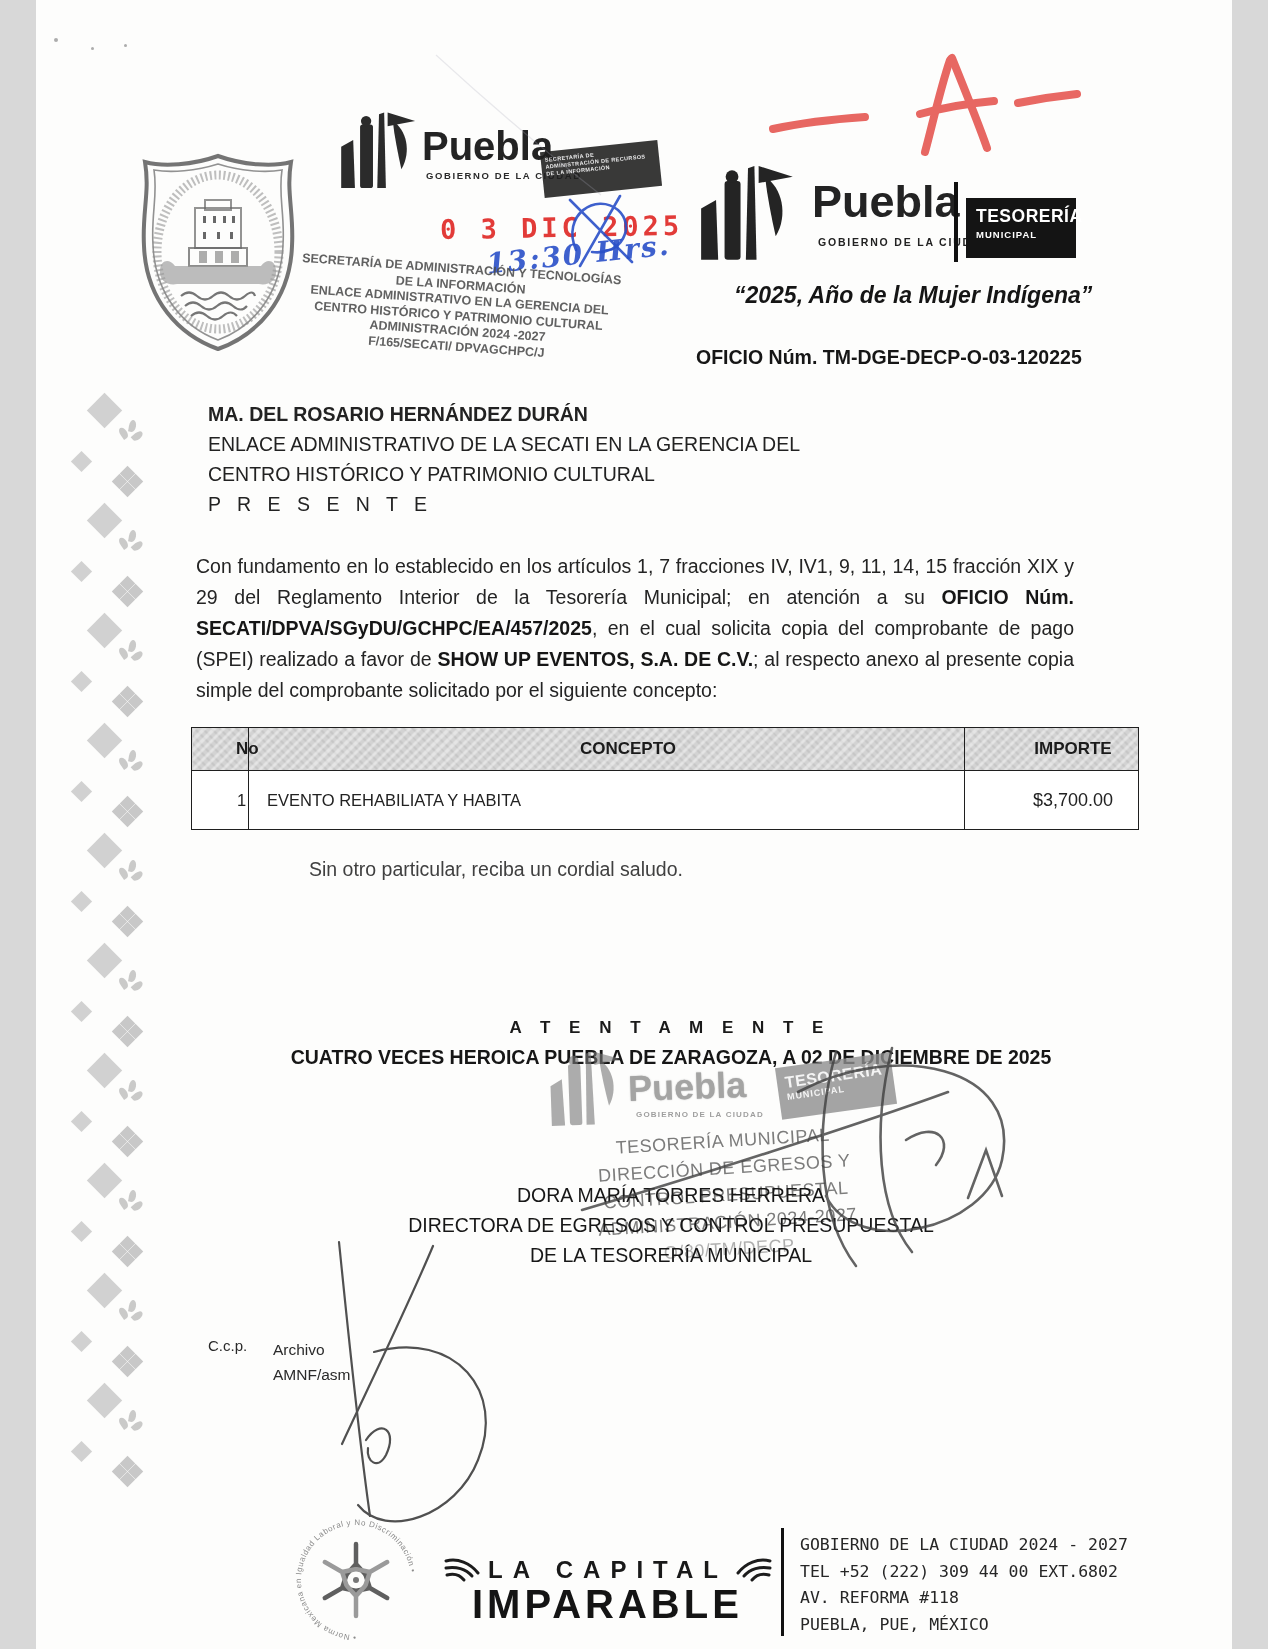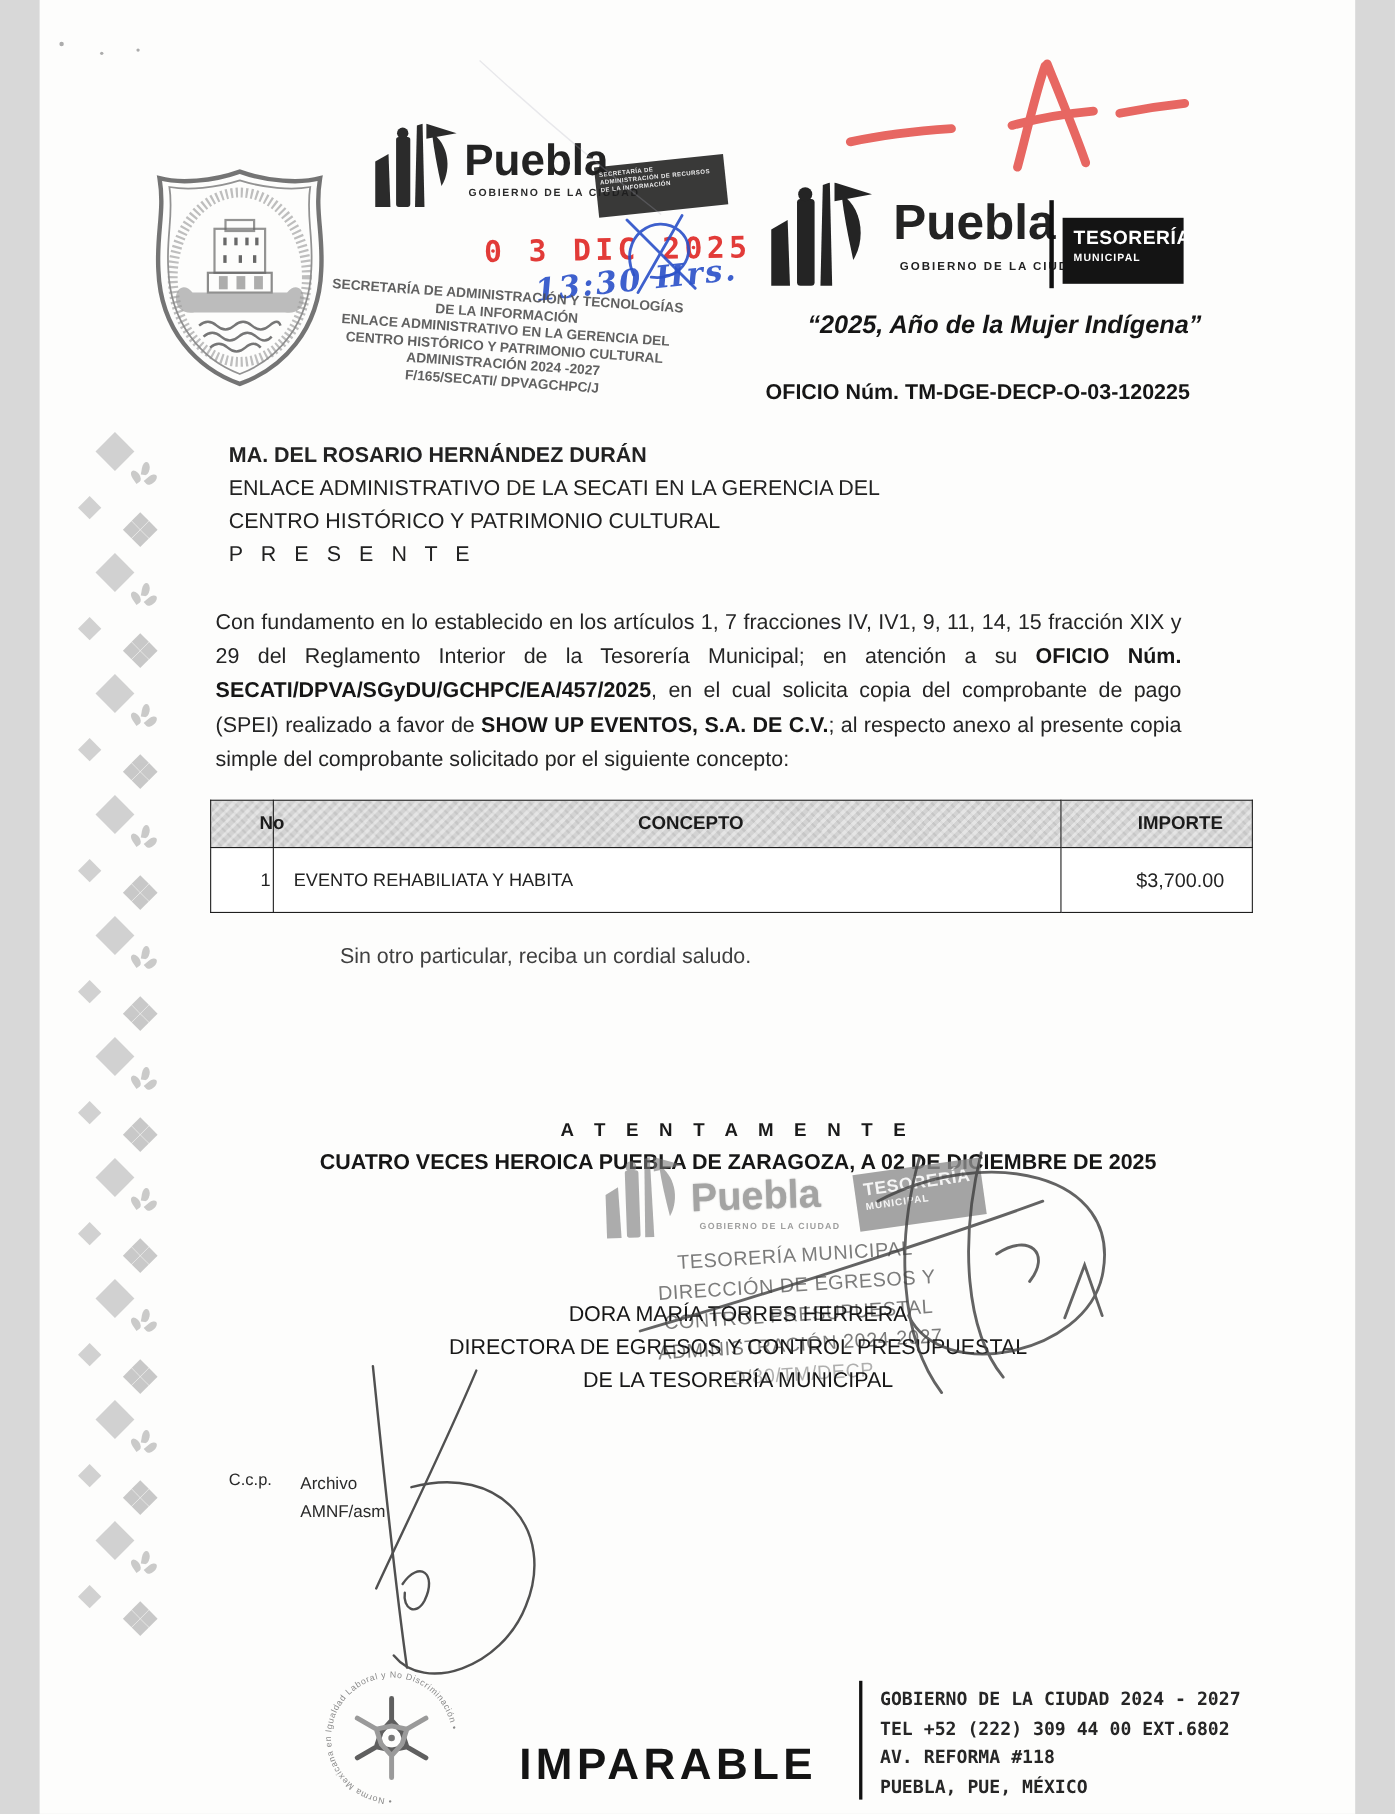--- a/index.html
+++ b/index.html
@@ -92,21 +92,21 @@
     line-height:30px;color:#171717;}
 
   
   .ccp-label{left:172px;top:1337px;font-size:15px;color:#2a2a2a;}
   .ccp-lines{left:237px;top:1337px;font-size:15.5px;line-height:25px;color:#2a2a2a;}
   .capital-row{left:408px;top:1556px;display:flex;align-items:center;gap:8px;}
   .cap-top{font-size:24px;font-weight:700;letter-spacing:10px;color:#191919;}
   .cap-main{left:436px;top:1582px;font-size:40px;font-weight:700;letter-spacing:4px;color:#141414;}
   .foot-bar{left:745px;top:1528px;width:3px;height:108px;background:#111;}
   .foot-addr{left:764px;top:1532px;font-family:"DejaVu Sans Mono",monospace;font-size:16.5px;
-    line-height:26.5px;color:#262626;font-weight:bold;}
+    line-height:26.5px;color:#262626;}
 
   .speck{position:absolute;background:#777;border-radius:50%;opacity:.6;}
   svg{display:block;}
   .overlay{left:0;top:0;pointer-events:none;}
 </style>
 </head>
 <body>
 
 <div class="page">
 
@@ -457,20 +457,41 @@
             </g>
           <g transform="translate(65,65) rotate(300)">
               <path d="M0 -36 L0 -16 M0 -16 L-9 -6 M0 -16 L9 -6"></path>
             </g>
         </g>
       </g>
       <circle cx="65" cy="65" r="3" fill="#777"></circle>
     </svg>
   </div>
 
+  <div class="abs capital-row">
+    <span>
+      <svg width="36" height="28" viewBox="0 0 36 28" style="transform:scaleX(-1);">
+        <g stroke="#1c1c1c" stroke-width="3" fill="none" stroke-linecap="round">
+          <path d="M34 5 C22 2 10 7 2 17"></path>
+            <path d="M34 12 C24 10 14 13 8 20"></path>
+            <path d="M33 19 C26 17 20 19 16 24"></path>
+        </g>
+      </svg>
+    </span>
+    <span class="cap-top">LA CAPITAL</span>
+    <span>
+      <svg width="36" height="28" viewBox="0 0 36 28">
+        <g stroke="#1c1c1c" stroke-width="3" fill="none" stroke-linecap="round">
+          <path d="M34 5 C22 2 10 7 2 17"></path>
+            <path d="M34 12 C24 10 14 13 8 20"></path>
+            <path d="M33 19 C26 17 20 19 16 24"></path>
+        </g>
+      </svg>
+    </span>
+  </div>
   <div class="abs cap-main">IMPARABLE</div>
 
   <div class="abs foot-bar"></div>
   <div class="abs foot-addr">
     <div>GOBIERNO DE LA CIUDAD 2024 - 2027</div>
     <div>TEL +52 (222) 309 44 00 EXT.6802</div>
     <div>AV. REFORMA #118</div>
     <div>PUEBLA, PUE, MÉXICO</div>
   </div>
 

